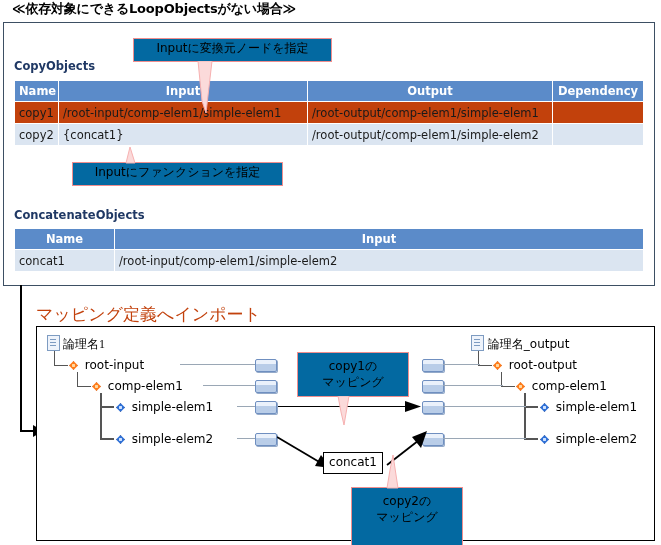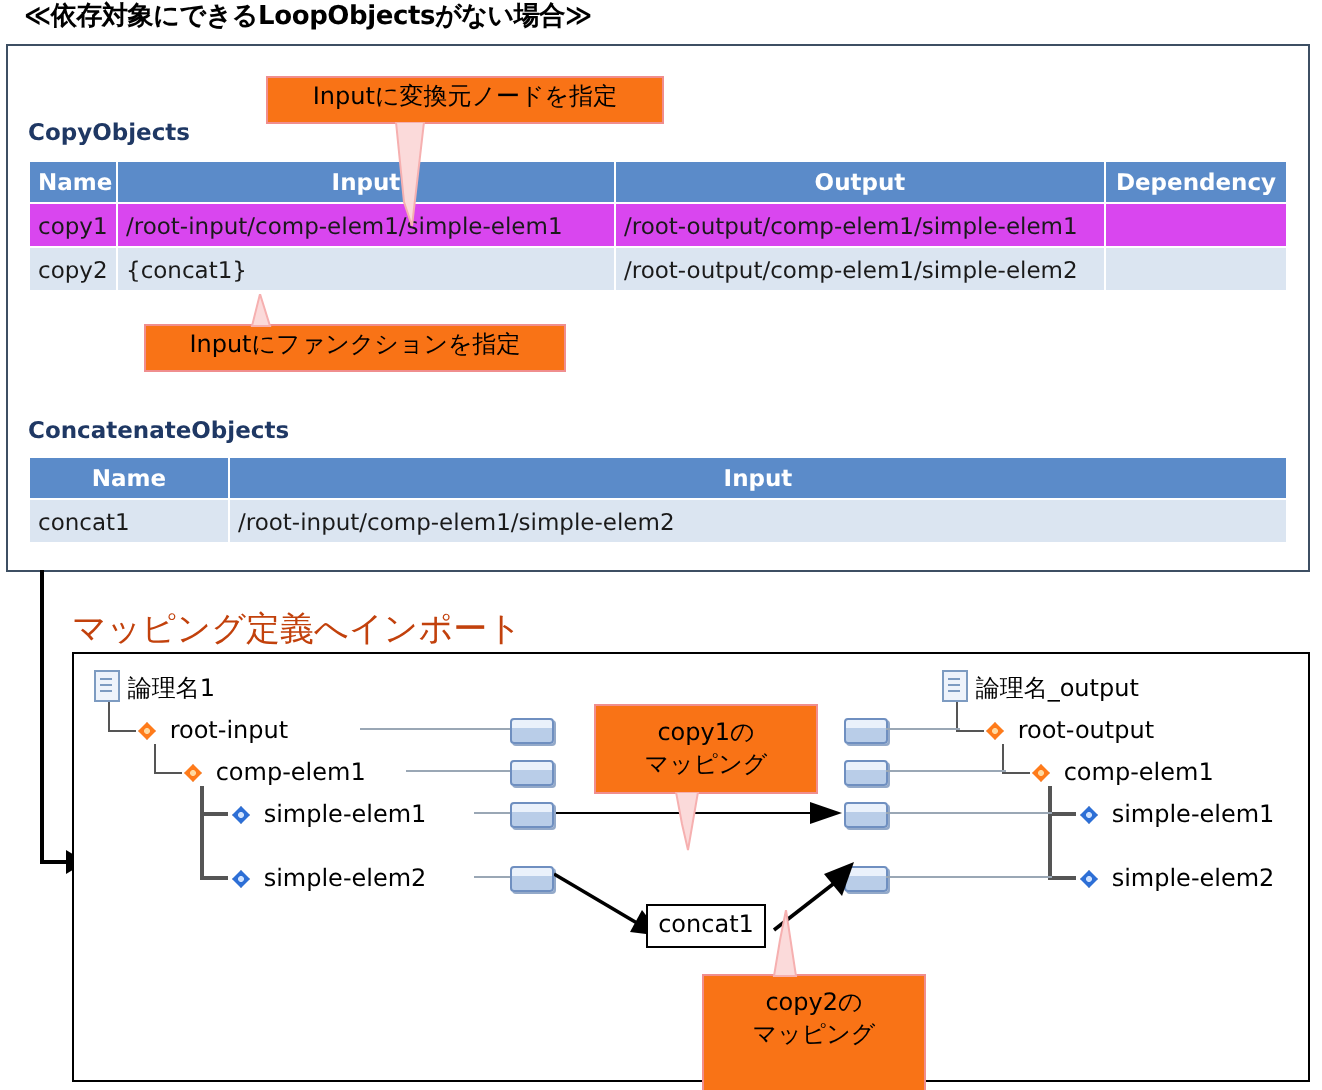--- a/index.html
+++ b/index.html
@@ -54,26 +54,26 @@
     overflow:hidden;
   }
   table.grid td{
     padding:1px 4px;
     border:1px solid #ffffff;
     height:19px;
     white-space:nowrap;
     overflow:hidden;
     font-size:11.5px;
   }
-  table.grid tr.r-odd td{ background:#d946ef; }
+  table.grid tr.r-odd td{ background:#c2410c; }
   table.grid tr.r-even td{ background:#dbe5f1; }
 
   
   .callout{
-    background:#f97316;
+    background:#0369a1;
     border:1px solid #f08e8e;
     color:#000;
     font-size:12px;
     text-align:center;
     box-sizing:border-box;
     white-space:nowrap;
     line-height:1.25;
     padding-top:2px;
   }
   .callout.two-line{ line-height:1.35; white-space:normal; }
@@ -209,21 +209,21 @@
 </svg>
 
 <div class="abs" id="flow-arrow-v"></div>
 <div class="abs" id="flow-arrow-h"></div>
 <div class="abs" id="flow-arrow-head"></div>
 
 <div class="abs" id="import-label">マッピング定義へインポート</div>
 
 <div class="abs" id="mapping-panel">
 
-  <div class="abs tree-row" style="left:10px;top:8px;">
+  <div class="abs tree-row" style="left:10px;top:8px;font-family:Liberation Serif, serif;">
     <span class="doc-icon"></span>
     <span>論理名1</span>
   </div>
 
   <div class="elbow" style="left:17px;top:24px;width:13px;height:14px;"></div>
   <div class="abs tree-row" style="left:32px;top:31px;">
     <span class="node-orange"></span>
     <span style="margin-left:3px">root-input</span>
   </div>
 

